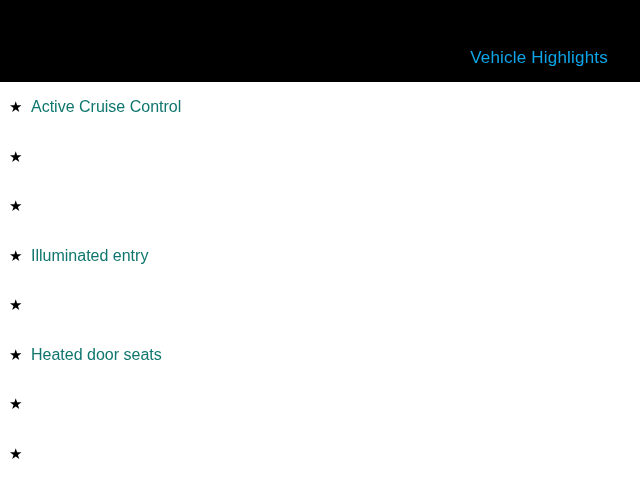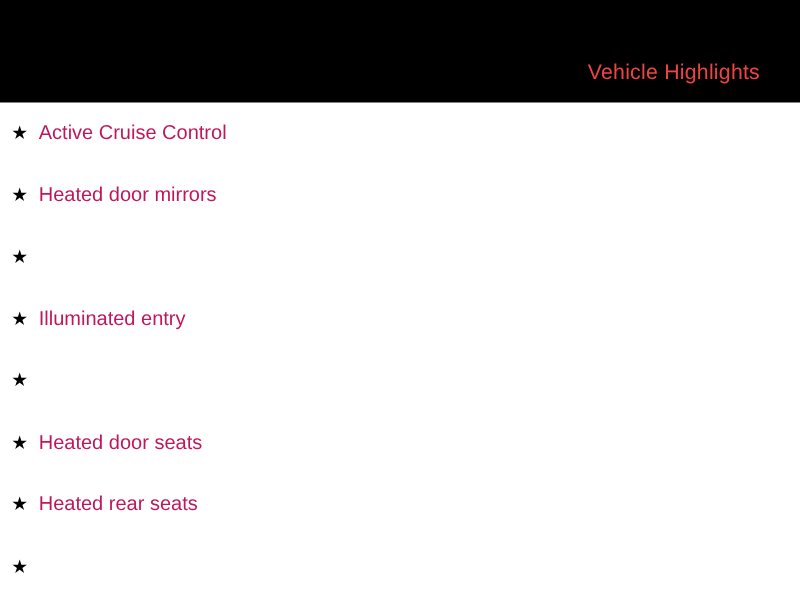--- a/index.html
+++ b/index.html
@@ -23,21 +23,21 @@
     position: relative;
     width: 640px;
     height: 82px;
     background: #000000;
     box-sizing: border-box;
   }
   .header-title {
     position: absolute;
     right: 32px;
     bottom: 14px;
-    color: #ef4444;
+    color: #0ea5e9;
     font-size: 17px;
     font-weight: normal;
     letter-spacing: 0.2px;
     white-space: nowrap;
   }
   .highlight-list {
     list-style: none;
     margin: 0;
     padding: 0;
   }
@@ -50,21 +50,21 @@
   }
   .bullet-star {
     width: 22px;
     flex: 0 0 22px;
     color: #000000;
     font-size: 15px;
     line-height: 1;
     text-align: left;
   }
   .item-label {
-    color: #be185d;
+    color: #0f766e;
     font-size: 16px;
     line-height: 1.2;
     white-space: nowrap;
   }
 </style>
 </head>
 <body>
 
 <div class="page">
 
@@ -72,38 +72,36 @@
     <div class="header-title">Vehicle Highlights</div>
   </div>
 
   <ul class="highlight-list">
     <li class="highlight-item">
       <span class="bullet-star">★</span>
       <span class="item-label">Active Cruise Control</span>
     </li>
     <li class="highlight-item">
       <span class="bullet-star">★</span>
-      <span class="item-label">Heated door mirrors</span>
     </li>
     <li class="highlight-item">
       <span class="bullet-star">★</span>
     </li>
     <li class="highlight-item">
       <span class="bullet-star">★</span>
       <span class="item-label">Illuminated entry</span>
     </li>
     <li class="highlight-item">
       <span class="bullet-star">★</span>
     </li>
     <li class="highlight-item">
       <span class="bullet-star">★</span>
       <span class="item-label">Heated door seats</span>
     </li>
     <li class="highlight-item">
       <span class="bullet-star">★</span>
-      <span class="item-label">Heated rear seats</span>
     </li>
     <li class="highlight-item">
       <span class="bullet-star">★</span>
     </li>
   </ul>
 
 </div>
 
 </body></html>

